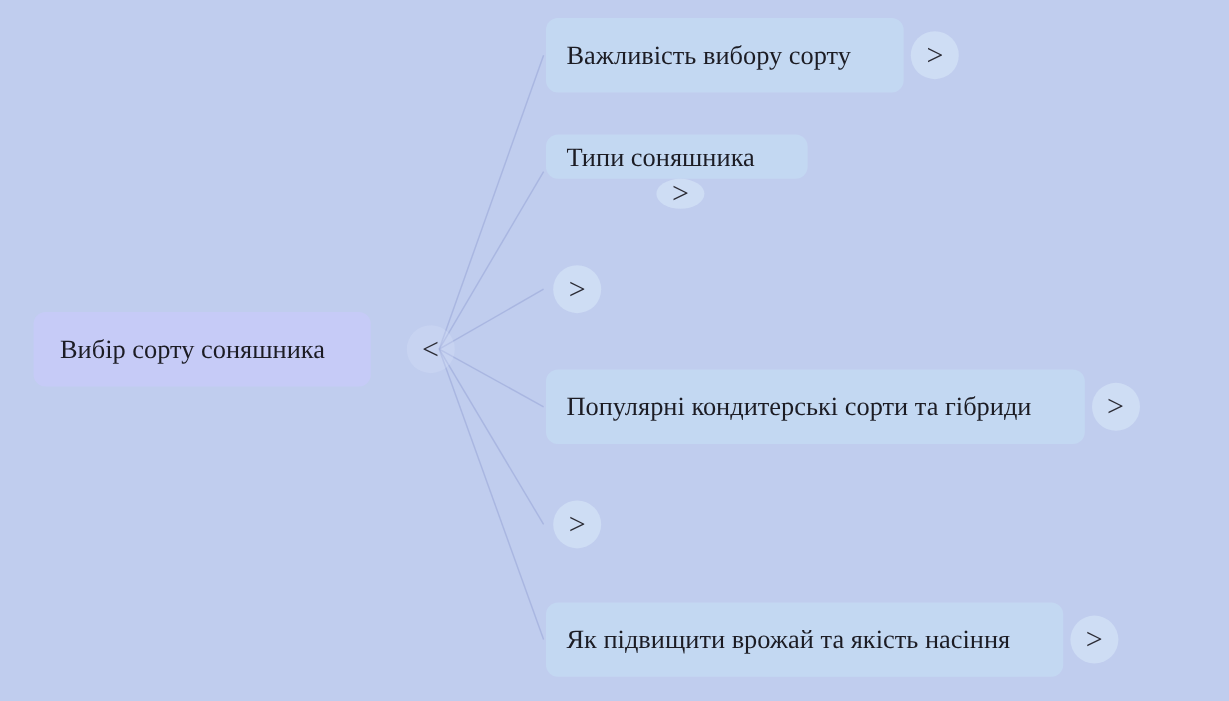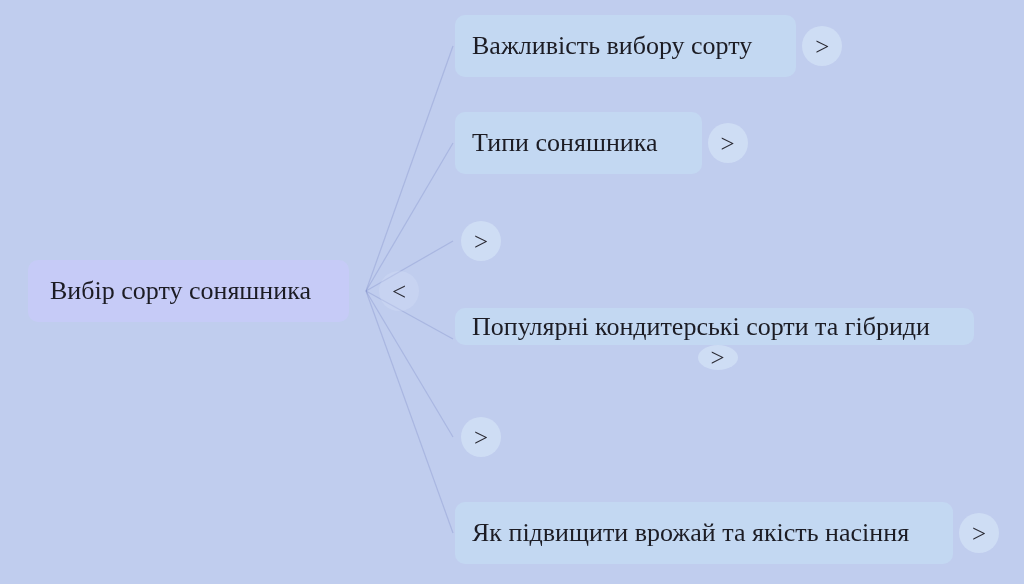--- a/index.html
+++ b/index.html
@@ -28,21 +28,21 @@
     display:flex;
     align-items:center;
     height:62px;
   }
   .node-box{
     height:62px;
     display:flex;
     align-items:center;
     border-radius:10px;
     background:var(--child-fill);
-    font-size:26px;
+    font-size:22px;
     white-space:nowrap;
     padding:0 44px 0 17px;
     box-sizing:border-box;
   }
   .root-row .node-box{
     background:var(--root-fill);
     padding:0 38px 0 22px;
   }
   .toggle{
     width:40px;height:40px;
@@ -55,23 +55,23 @@
     font-size:25px;
     line-height:1;
     color:#2a2a33;
     cursor:pointer;
   }
   .root-row .toggle{
     background:rgba(214,225,250,0.30);
   }
   
   .row-c0{left:455px;top:15px;}
-  .row-c1{left:455px;top:112px;}
+  .row-c1{left:455px;top:112px;flex-direction:column;}
   .row-c2{left:455px;top:210px;}
-  .row-c3{left:455px;top:308px;flex-direction:column;}
+  .row-c3{left:455px;top:308px;}
   .row-c4{left:455px;top:406px;}
   .row-c5{left:455px;top:502px;}
   .root-row{left:28px;top:260px;gap:24px;}
 </style>
 </head>
 <body>
 
 <svg class="connector-layer" viewBox="0 0 1024 584" xmlns="http://www.w3.org/2000/svg">
   <g stroke="#7f8cc9" stroke-opacity="0.35" stroke-width="1.2" fill="none">
     <line x1="366" y1="291" x2="453" y2="46"></line>

